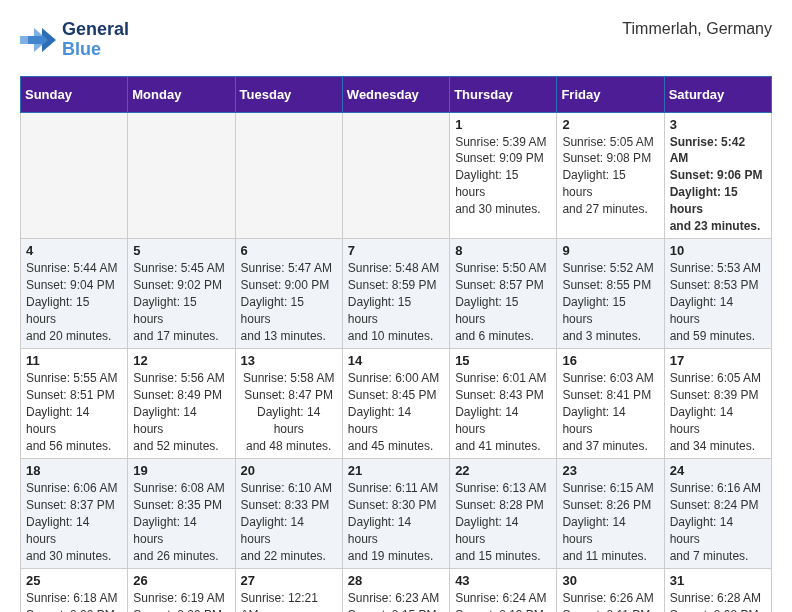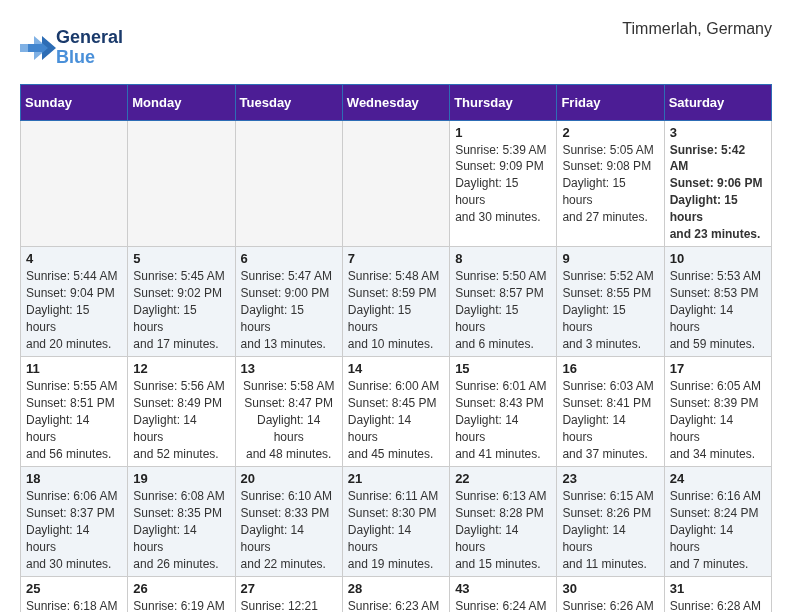--- a/index.html
+++ b/index.html
@@ -12,21 +12,21 @@
     }
     .header {
       display: flex;
       justify-content: space-between;
       align-items: flex-start;
       margin-bottom: 16px;
     }
     .logo {
       display: flex;
       align-items: center;
-      margin-top: 8px;
+      gap: 6px;
     }
     .logo-text {
       font-size: 18px;
       font-weight: bold;
       color: #1a3a6b;
       line-height: 1.1;
     }
     .logo-text span {
       color: #4a90d9;
     }

